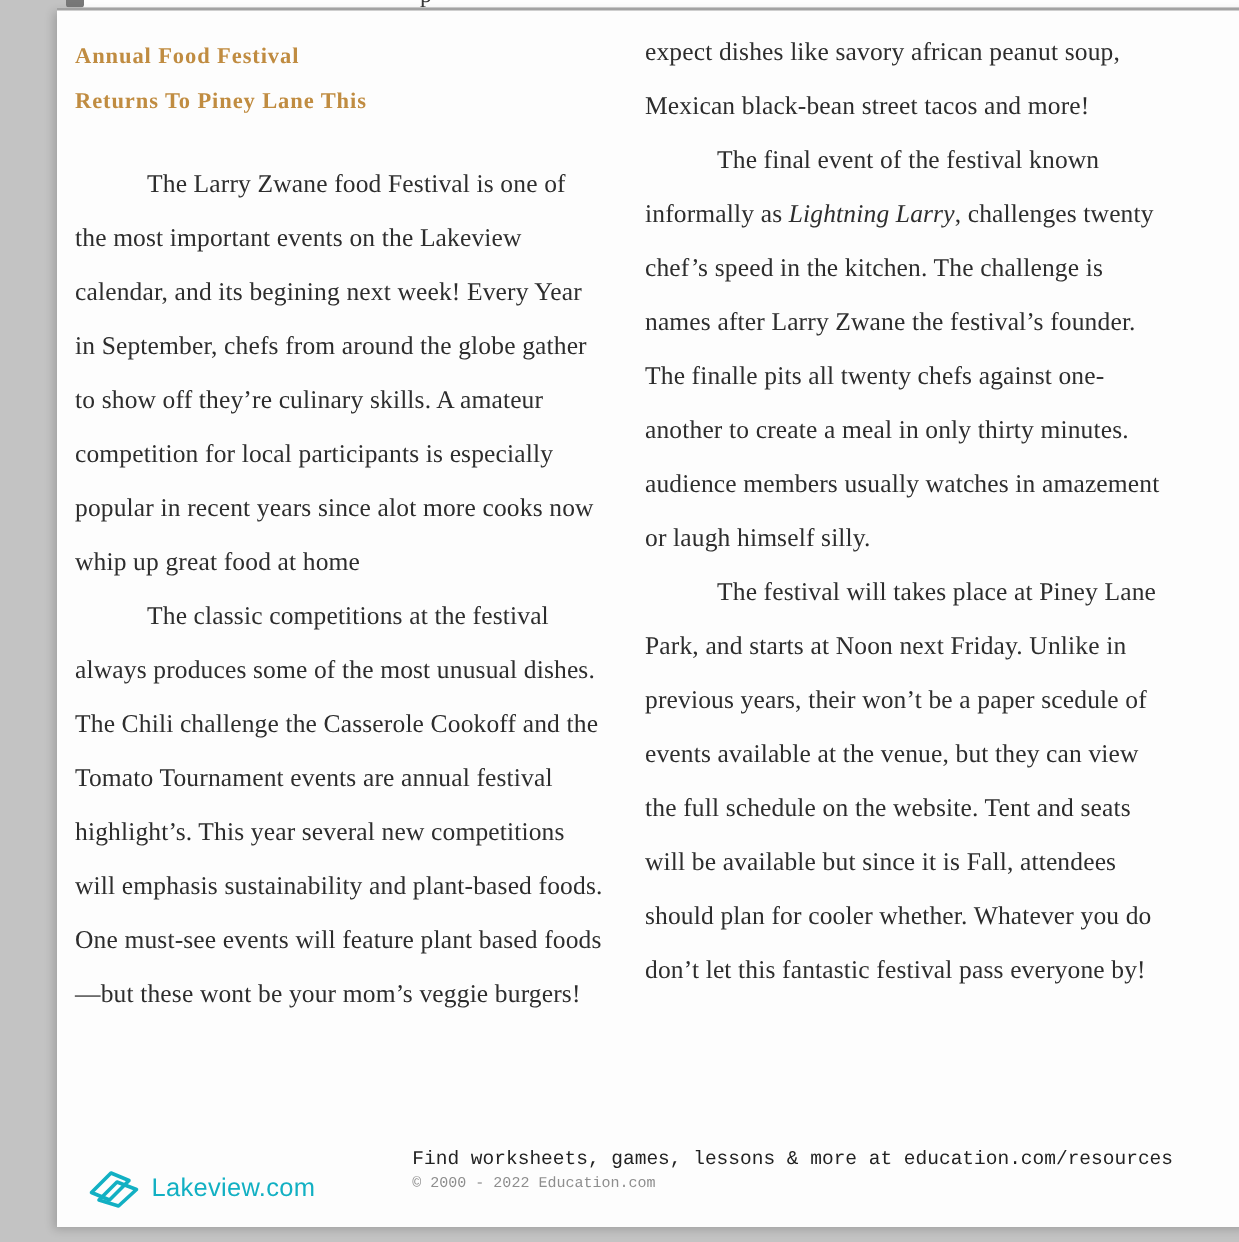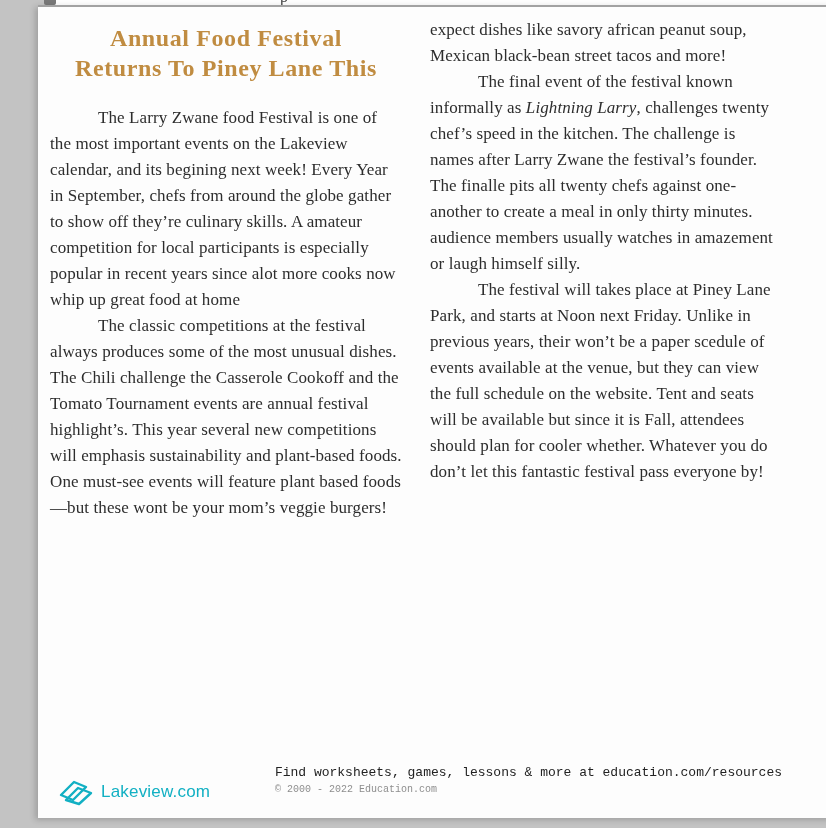--- a/index.html
+++ b/index.html
@@ -26,30 +26,29 @@
     position: absolute; left: 38px; top: 5px; right: -8px; bottom: 10px;
     background: #fdfdfd;
     border-top: 2px solid #a2a2a2;
     box-shadow: -3px 2px 6px rgba(0,0,0,0.18);
   }
   .content { padding: 10px 38px 0 12px; }
   .columns { display: flex; gap: 28px; }
   .col { width: 352px; flex: 0 0 352px; }
   .title {
     font-weight: bold;
-    font-size: 24px;
+    font-size: 15px;
     line-height: 30px;
-    text-align: center;
     letter-spacing: 0.6px;
     margin: 6px 0 22px 0;
   }
   .para {
     margin: 0;
     font-size: 17px;
-    line-height: 26px;
+    line-height: 36px;
     color: #2d2d2d;
     letter-spacing: 0.1px;
   }
   .para.indent { text-indent: 48px; }
   .italic { font-style: italic; text-align: center; }
 
   .footer-brand {
     position: absolute; left: 20px; bottom: 12px;
     display: flex; align-items: center; gap: 7px;
   }

